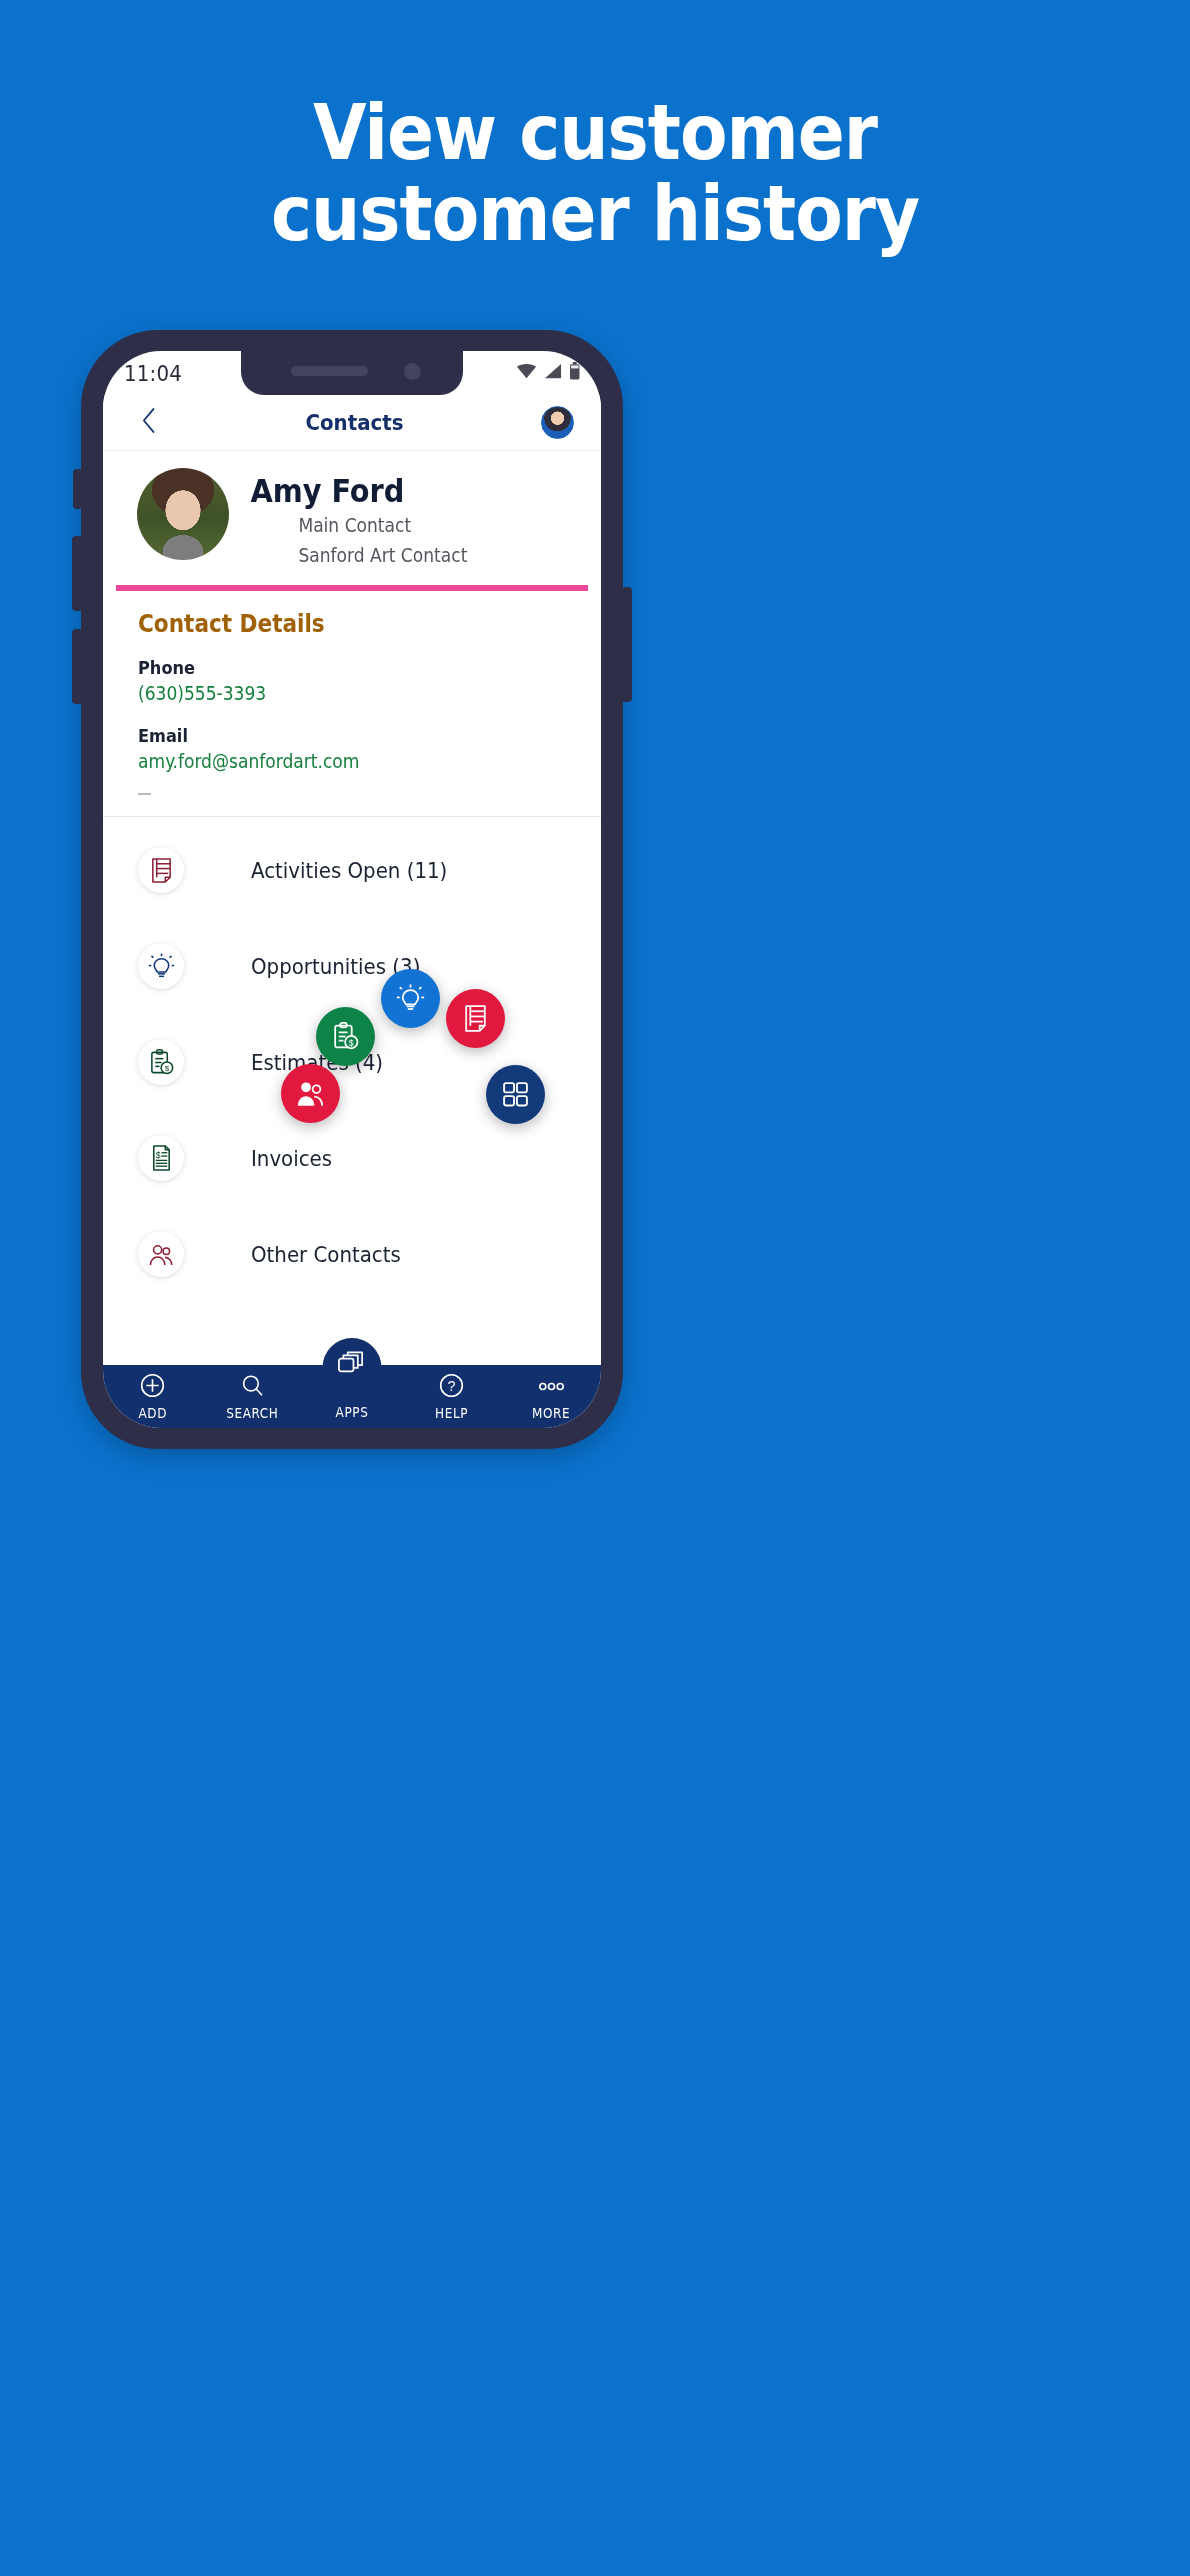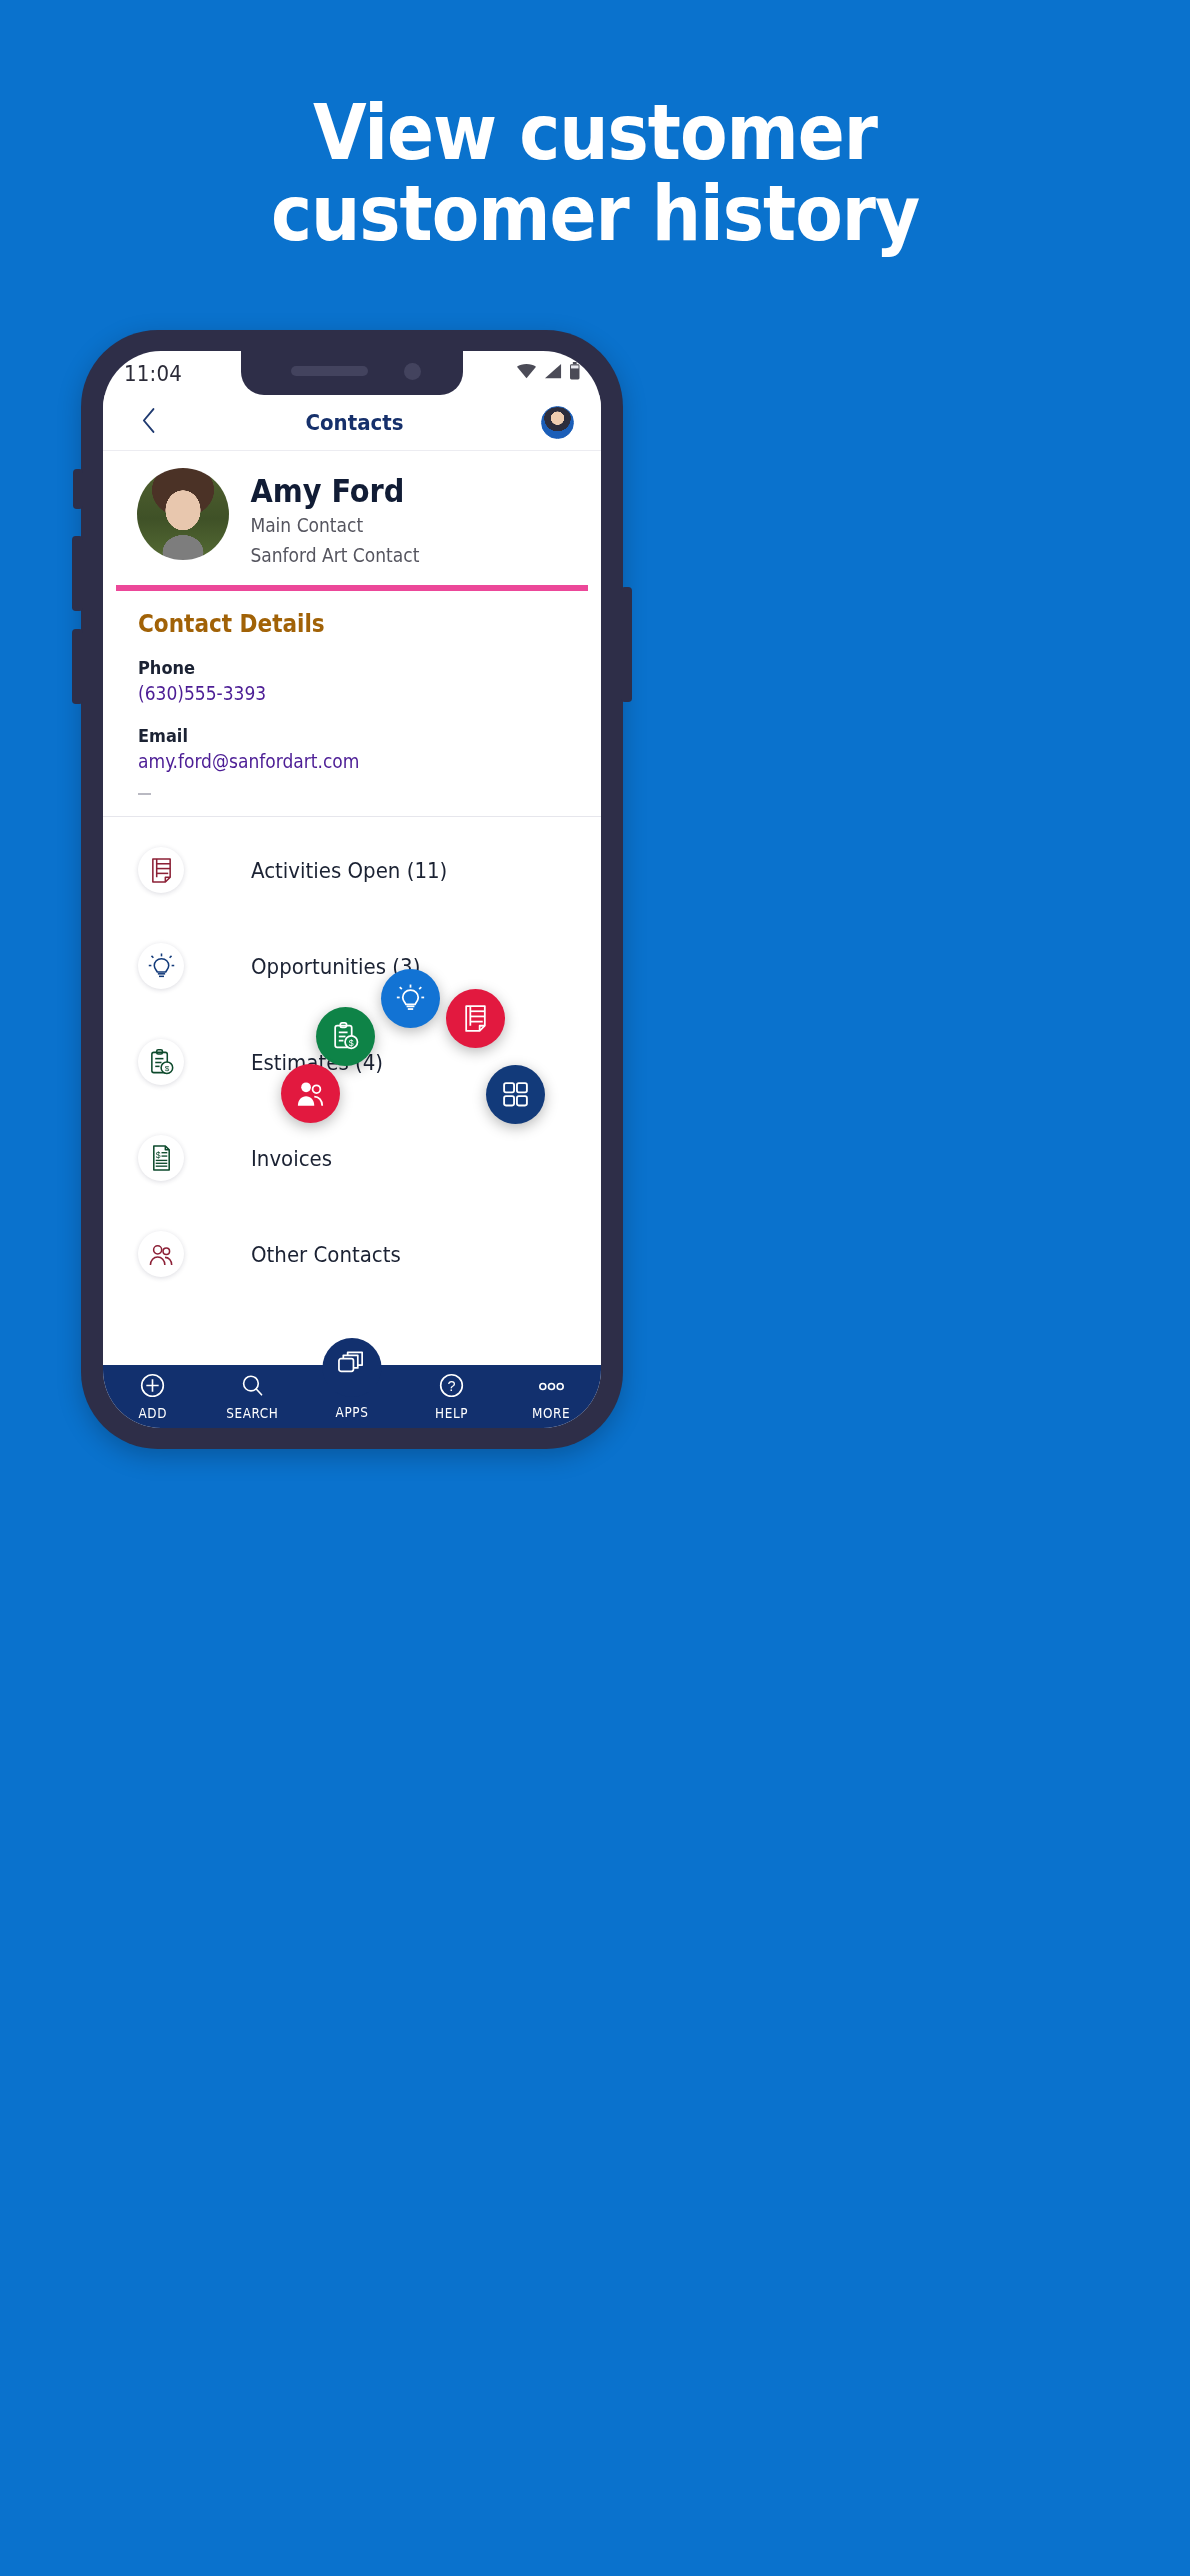--- a/index.html
+++ b/index.html
@@ -126,21 +126,21 @@
       linear-gradient(180deg,#50602f 0%, #3f5127 55%, #556b34 100%);
     overflow:hidden;
   }
   .hero-text { padding-left:21px; padding-top:3.8px; }
   .hero-name {
     font-family:"DejaVu Sans Condensed","Liberation Sans",sans-serif;
     font-size:32px; font-weight:bold; color:#111c35; line-height:38px;
   }
   .hero-sub {
     font-family:"DejaVu Sans Condensed","Liberation Sans",sans-serif;
-    font-size:19px; color:#55555f; line-height:30px;
+    font-size:19px; color:#55555f; line-height:30px;margin-left:48px;
   }
 
   
   .details {
     padding:19px 35px 0 35px;
     border-bottom:1px solid #e6e6ec;
     margin:0 0 0 0;
     padding-bottom:21px;
   }
   .details-title {
@@ -148,21 +148,21 @@
     font-size:24px; font-weight:bold; color:#a16207;
     margin-bottom:19px;
   }
   .field-label {
     font-family:"DejaVu Sans Condensed","Liberation Sans",sans-serif;
     font-size:18px; font-weight:bold; color:#1b2233;
     margin-bottom:3.8px;
   }
   .field-link {
     font-family:"DejaVu Sans Condensed","Liberation Sans",sans-serif;
-    font-size:19px; color:#4c1d95; margin-bottom:21px; cursor:pointer;
+    font-size:19px; color:#15803d; margin-bottom:21px; cursor:pointer;
   }
   .field-dash {
     width:13.4px; height:1.9px; background:#b9b9c2; margin-top:5.8px;
   }
 
   
   .rows { padding-top:5.8px; }
   .row {
     display:flex; align-items:center;
     height:96px; padding:0 35px;

